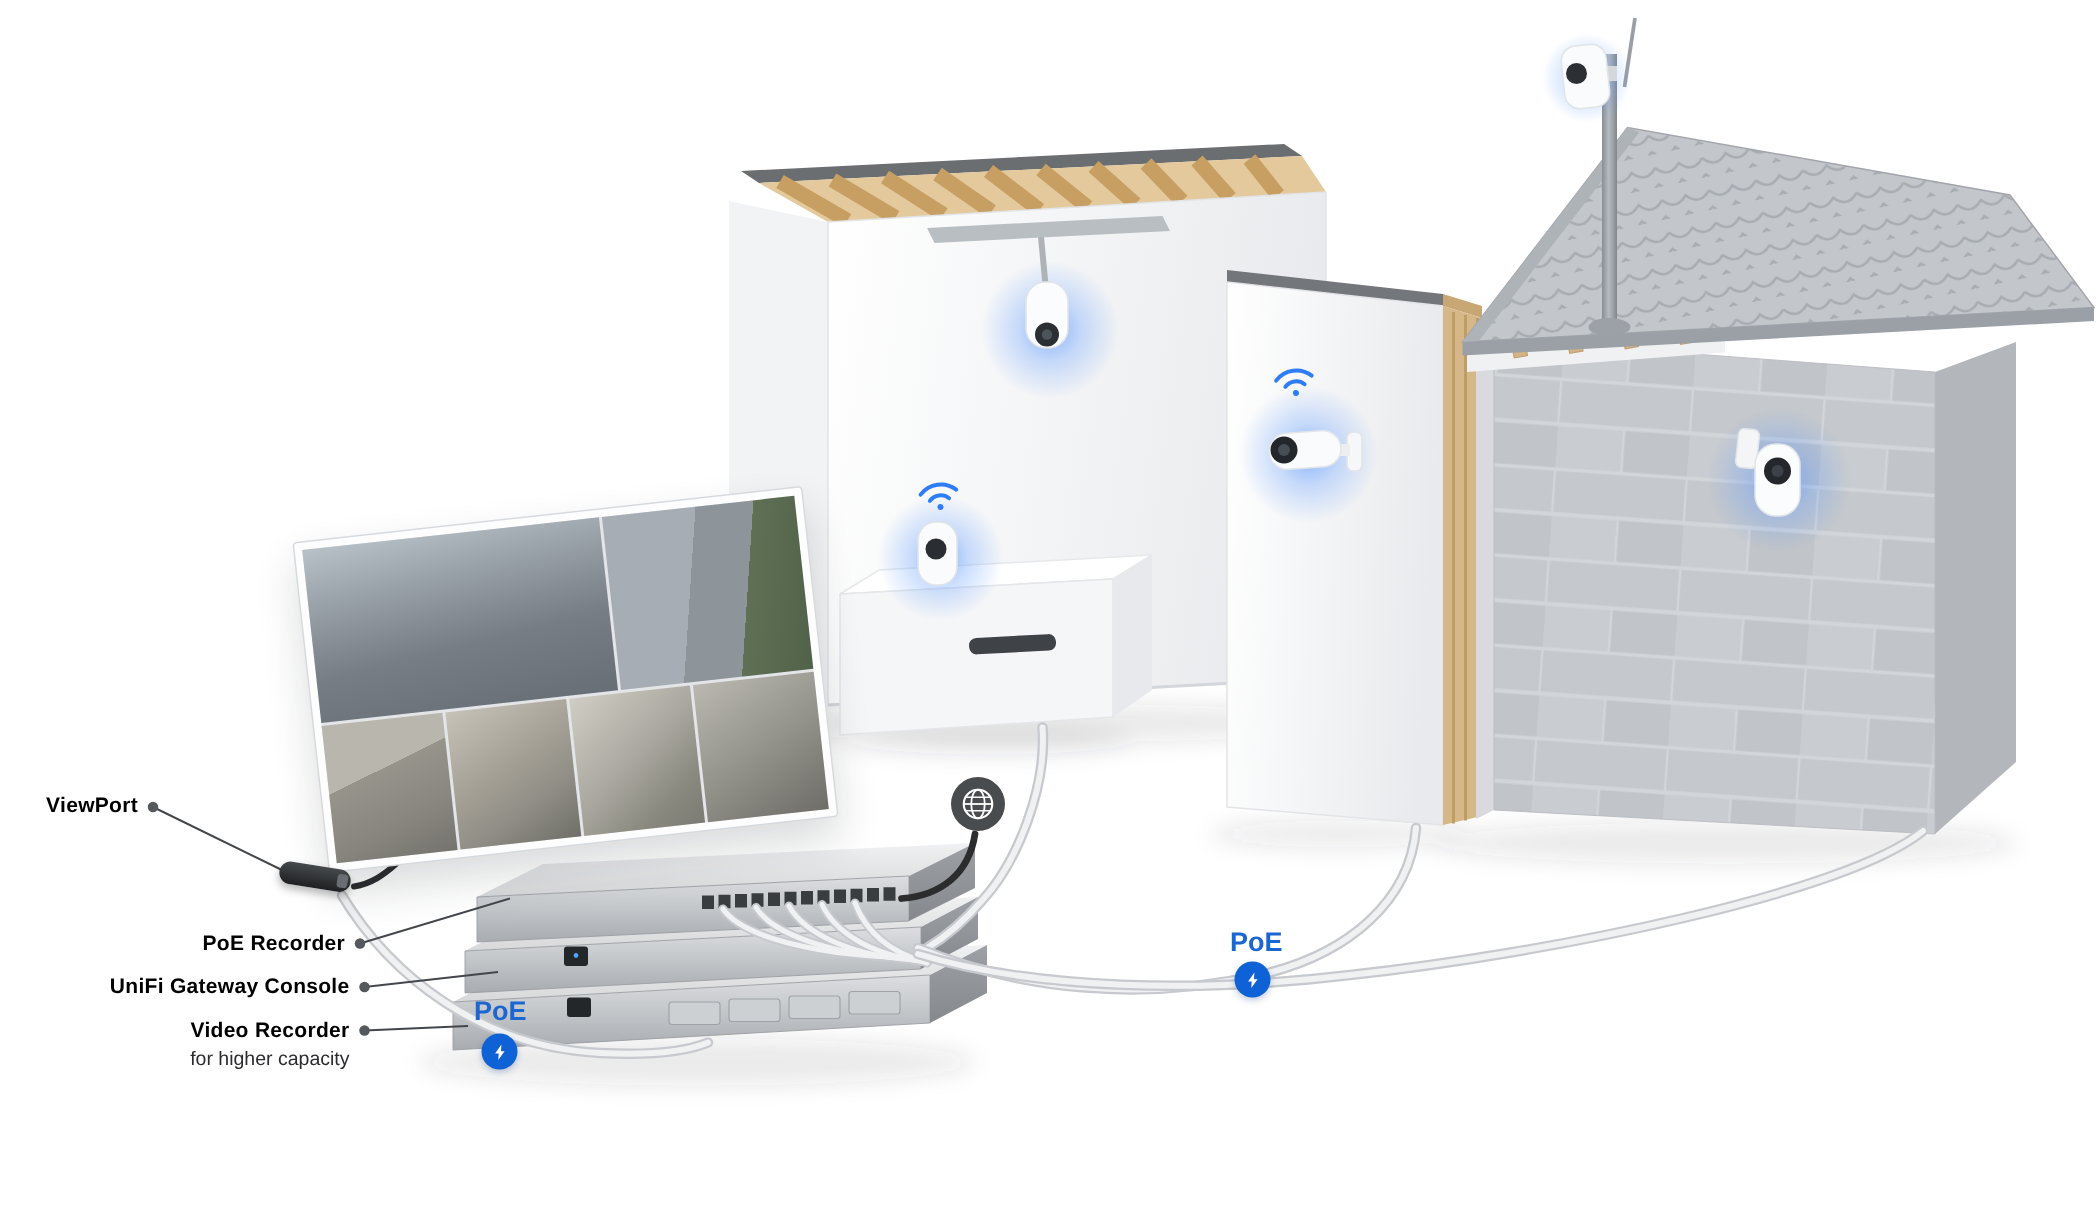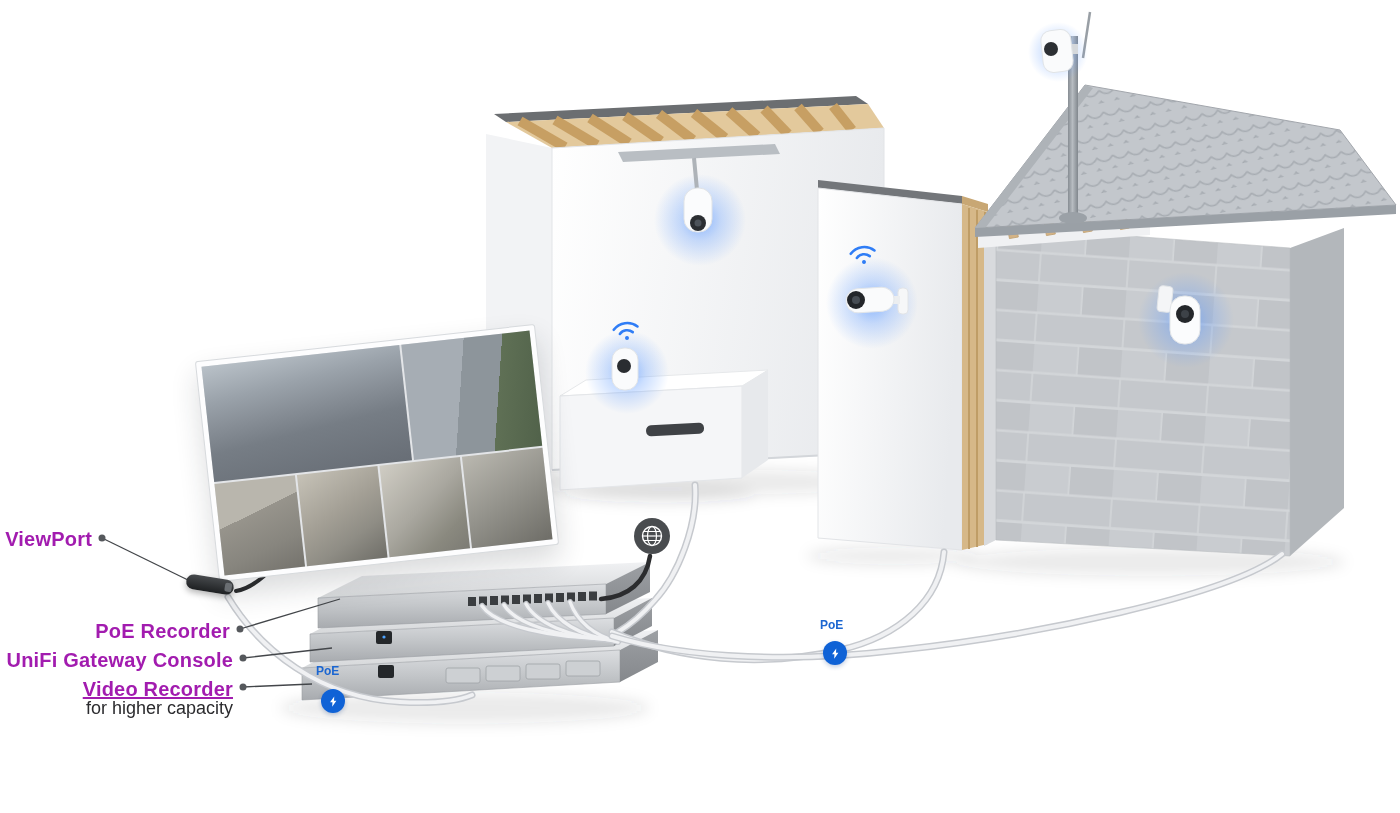--- a/index.html
+++ b/index.html
@@ -22,24 +22,24 @@
   .feed-e{background:linear-gradient(140deg,#d0cdc4 0%,#a9a79f 48%,#8a897f 78%,#7c7b74 100%);}
   .feed-f{background:linear-gradient(150deg,#bab8b0 0%,#94938c 50%,#6e6d67 100%);}
 
   
   .dongle{position:absolute;left:186px;top:577px;width:48px;height:15px;border-radius:8px;
     background:linear-gradient(#474a4d,#1e2022);transform:rotate(9deg);
     box-shadow:0 3px 6px rgba(0,0,0,.28);}
   .dongle::after{content:"";position:absolute;right:2px;top:3px;width:7px;height:9px;border-radius:2px;background:#6a6e72;}
 
   
-  .lbl{position:absolute;white-space:nowrap;color:#a21caf;font-weight:700;font-size:20px;
+  .lbl{position:absolute;white-space:nowrap;color:#000000;font-weight:700;font-size:14px;
     letter-spacing:.2px;text-align:left;}
-  .sub{position:absolute;white-space:nowrap;color:#2b2b2e;font-weight:400;font-size:18px;text-align:right;}
-  .poe-label{position:absolute;white-space:nowrap;color:#1b66d1;font-weight:600;font-size:12px;}
+  .sub{position:absolute;white-space:nowrap;color:#2b2b2e;font-weight:400;font-size:13px;text-align:right;}
+  .poe-label{position:absolute;white-space:nowrap;color:#1b66d1;font-weight:600;font-size:18px;}
   .poe-badge{position:absolute;width:24px;height:24px;border-radius:50%;background:#0f62d6;
     display:flex;align-items:center;justify-content:center;box-shadow:0 2px 4px rgba(15,60,140,.25);}
   .poe-badge svg{width:15px;height:15px;display:block;}
 </style>
 </head>
 <body>
 
 <div class="stage">
 
 <svg class="scene" viewBox="0 0 1400 813">
@@ -307,21 +307,21 @@
       <div class="feed feed-f"></div>
     </div>
   </div>
 </div>
 
 <div class="dongle"></div>
 
 <div class="lbl" style="right:1308px;top:528px;">ViewPort</div>
 <div class="lbl" style="right:1170px;top:620px;">PoE Recorder</div>
 <div class="lbl" style="right:1167px;top:649px;margin-left:36px;">UniFi Gateway Console</div>
-<div class="lbl" style="right:1167px;top:678px;text-decoration:underline;">Video Recorder</div>
+<div class="lbl" style="right:1167px;top:678px;">Video Recorder</div>
 <div class="sub" style="right:1167px;top:698px;">for higher capacity</div>
 
 <div class="poe-label" style="left:316px;top:664px;">PoE</div>
 <div class="poe-badge" style="left:321px;top:689px;">
   <svg viewBox="0 0 24 24">
     <path d="M13.2 3.8 L6.5 13.2 h3.8 L9.9 20.2 16.6 10.8 h-3.8 z" fill="#ffffff"></path>
   </svg>
 </div>
 <div class="poe-label" style="left:820px;top:618px;">PoE</div>
 <div class="poe-badge" style="left:823px;top:641px;">

